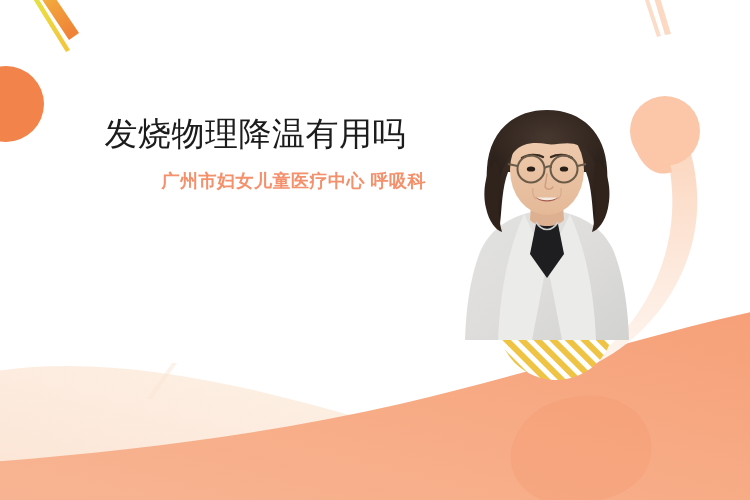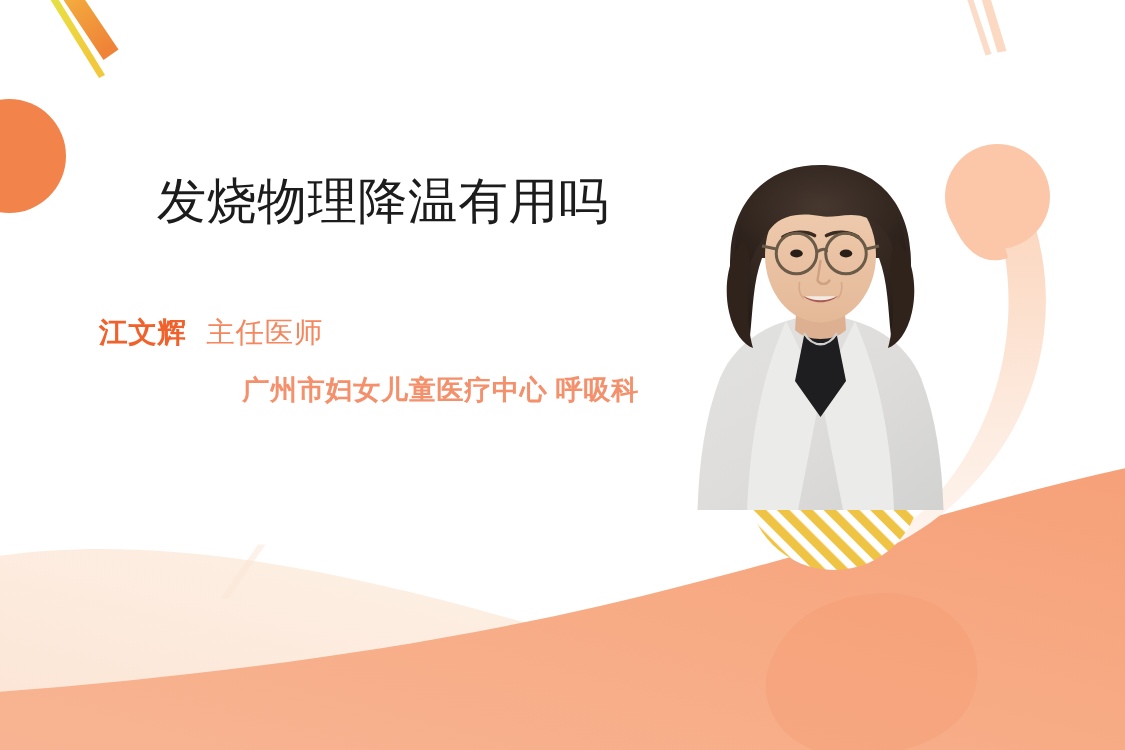--- a/index.html
+++ b/index.html
@@ -254,21 +254,17 @@
       <path d="M 83 95 C 89 101 101 101 107 95 C 101 99 89 99 83 95 Z" fill="#a85b52"></path>
       <path d="M 85 95.5 C 90 99 100 99 105 95.5 Z" fill="#f3eae3"></path>
       <path d="M 81 86 C 80 92 82 96 84 97" stroke="#d6a98c" stroke-width="1.1" fill="none"></path>
       <path d="M 109 86 C 110 92 108 96 106 97" stroke="#d6a98c" stroke-width="1.1" fill="none"></path>
     </svg>
   </div>
 
   <div class="content">
     <h1 class="title">发烧物理降温有用吗</h1>
 
-    <div class="byline">
-      <span class="doctor-name">江文辉</span>
-      <span class="doctor-title">主任医师</span>
-    </div>
 
     <div class="affiliation">广州市妇女儿童医疗中心  呼吸科</div>
   </div>
 
 </div>
 
 </body></html>

